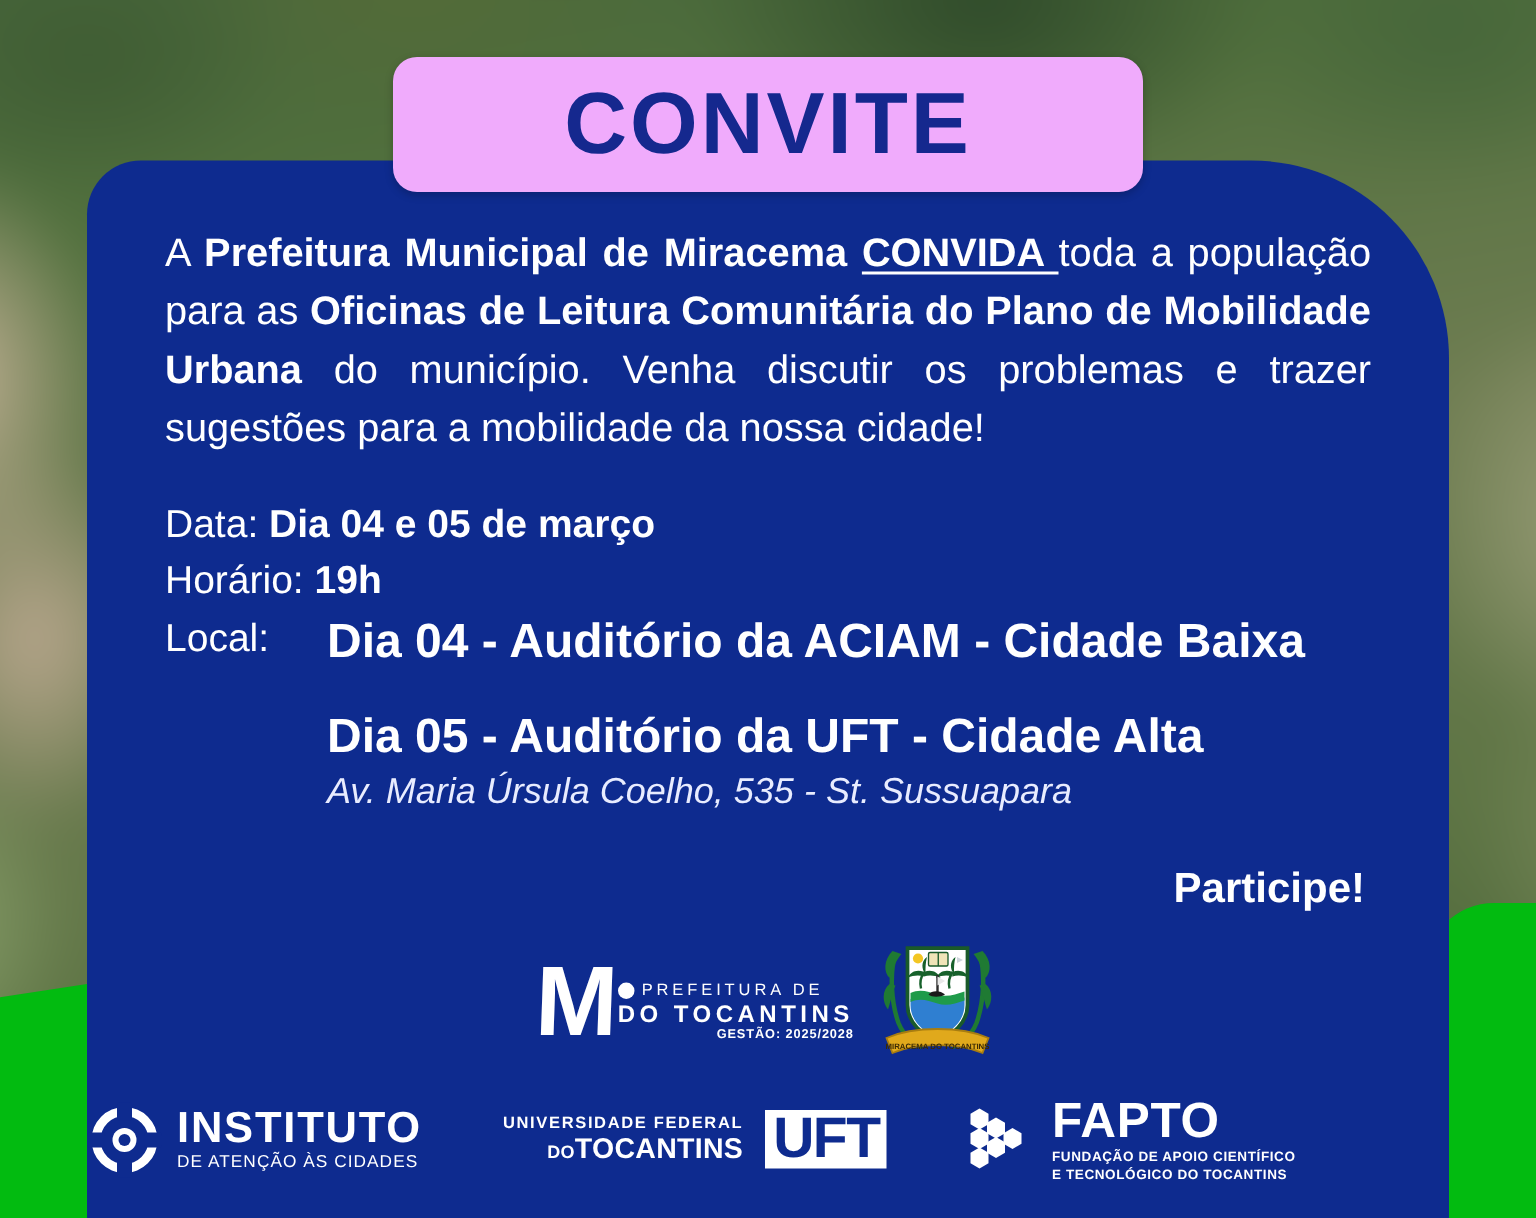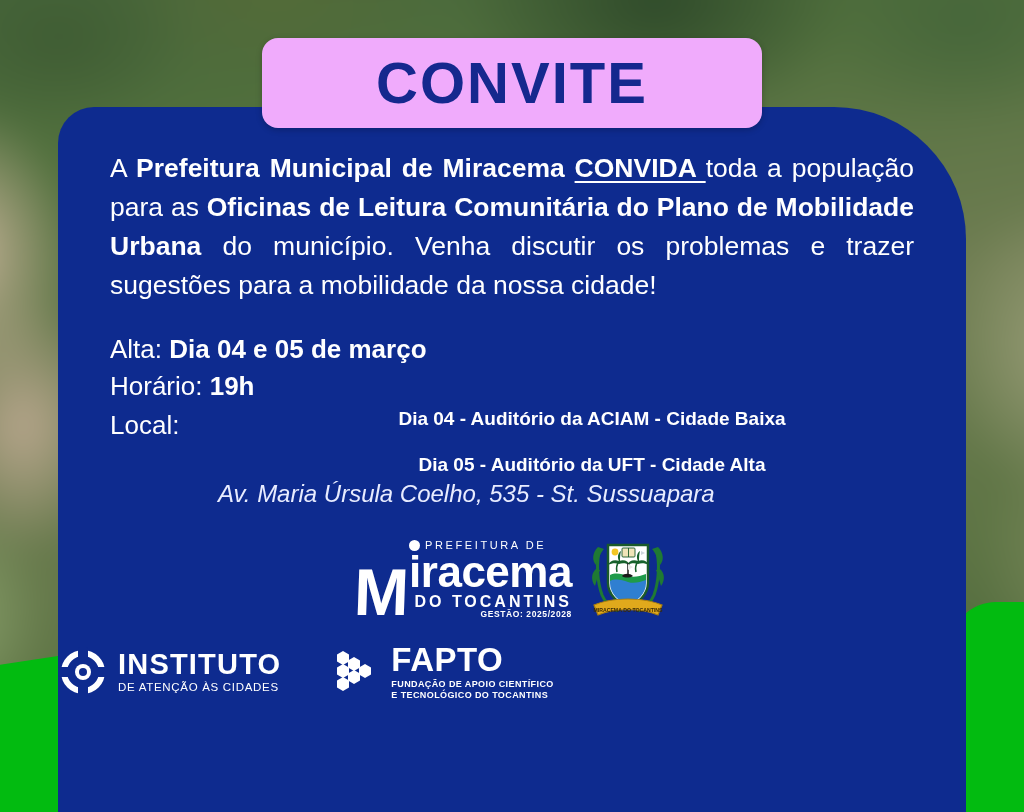--- a/index.html
+++ b/index.html
@@ -144,23 +144,22 @@
   .local-label {
     width: 108px;
     flex: 0 0 108px;
     font-weight: normal;
   }
   .local-blocks { flex: 1; }
   .venue { margin-bottom: 22px; }
   .venue:last-child { margin-bottom: 11px; }
   .venue-title {
     font-weight: bold;
-    font-size: 19px;
+    font-size: 32px;
     line-height: 1.3;
-    text-align: center;
   }
   .venue-address {
     font-style: italic;
     font-size: 24px;
     line-height: 1.32;
     color: #e8ecff;
   }
 
   .participe {
     margin: 22px 56px 0 0;
@@ -323,21 +322,21 @@
   <div class="green-right"></div>
 
   <div class="panel">
     <div class="content">
 
       <p class="intro"><span>A </span><span class="b">Prefeitura Municipal de Miracema </span><span class="u">CONVIDA </span><span>toda a população para as </span><span class="b">Oficinas de Leitura Comunitária do Plano de Mobilidade Urbana</span><span> do município. Venha discutir os problemas e trazer sugestões para a mobilidade da nossa cidade!</span></p>
 
       <div class="details">
 
         <div class="detail-row">
-          <span class="detail-label">Alta: </span>
+          <span class="detail-label">Data: </span>
           <span class="detail-value">Dia 04 e 05 de março</span>
         </div>
 
         <div class="detail-row">
           <span class="detail-label">Horário: </span>
           <span class="detail-value">19h</span>
         </div>
 
         <div class="local-row">
           <span class="local-label">Local:</span>
@@ -347,31 +346,31 @@
             </div>
             <div class="venue">
               <div class="venue-title">Dia 05 - Auditório da UFT - Cidade Alta</div>
               <div class="venue-address">Av. Maria Úrsula Coelho, 535 - St. Sussuapara</div>
             </div>
           </div>
         </div>
 
       </div>
 
+      <div class="participe">Participe!</div>
 
       <div class="logo-row-main">
 
         <div class="miracema">
           <div class="mira-M">M</div>
           <div class="mira-right">
             <div class="mira-prefeitura">
               <span class="mira-dot"></span>
               <span class="mira-prefeitura-text">PREFEITURA DE</span>
             </div>
-            <div class="mira-name">iracema</div>
             <div class="mira-tocantins">DO TOCANTINS</div>
             <div class="mira-gestao">GESTÃO: 2025/2028</div>
           </div>
         </div>
 
         <svg class="brasao" viewBox="0 0 84 82">
           <path d="M14 10 C10 22 11 42 16 56 C20 66 28 70 32 72" stroke="#1f7a33" stroke-width="3" fill="none"></path>
           <path d="M70 10 C74 22 73 42 68 56 C64 66 56 70 52 72" stroke="#1f7a33" stroke-width="3" fill="none"></path>
           <path d="M12 8 C6 14 6 22 10 26 C12 20 15 13 18 10 Z" fill="#1f7a33"></path>
           <path d="M72 8 C78 14 78 22 74 26 C72 20 69 13 66 10 Z" fill="#1f7a33"></path>
@@ -413,20 +412,27 @@
             <rect x="38" y="20" width="12" height="10" rx="2" fill="#0e2b8f"></rect>
             <circle cx="25" cy="25" r="8" fill="#ffffff"></circle>
             <circle cx="25" cy="25" r="4" fill="#0e2b8f"></circle>
           </svg>
           <div class="instituto-text">
             <span class="instituto-name">INSTITUTO</span>
             <span class="instituto-sub">DE ATENÇÃO ÀS CIDADES</span>
           </div>
         </div>
 
+        <div class="partner uft-wrap">
+          <div class="uft-left">
+            <span class="uft-line1">UNIVERSIDADE FEDERAL</span>
+            <span class="uft-line2"><span class="small">DO</span><span>TOCANTINS</span></span>
+          </div>
+          <div class="uft-mark">UFT</div>
+        </div>
 
         <div class="partner">
           <svg width="46" height="50" viewBox="0 0 46 50">
             <g fill="#ffffff">
               <polygon points="8,4 14,7.5 14,14.5 8,18 2,14.5 2,7.5"></polygon>
               <polygon points="8,17 14,20.5 14,27.5 8,31 2,27.5 2,20.5"></polygon>
               <polygon points="8,30 14,33.5 14,40.5 8,44 2,40.5 2,33.5"></polygon>
               <polygon points="19,10 25,13.5 25,20.5 19,24 13,20.5 13,13.5"></polygon>
               <polygon points="19,23 25,26.5 25,33.5 19,37 13,33.5 13,26.5"></polygon>
               <polygon points="30,17 36,20.5 36,27.5 30,31 24,27.5 24,20.5"></polygon>

